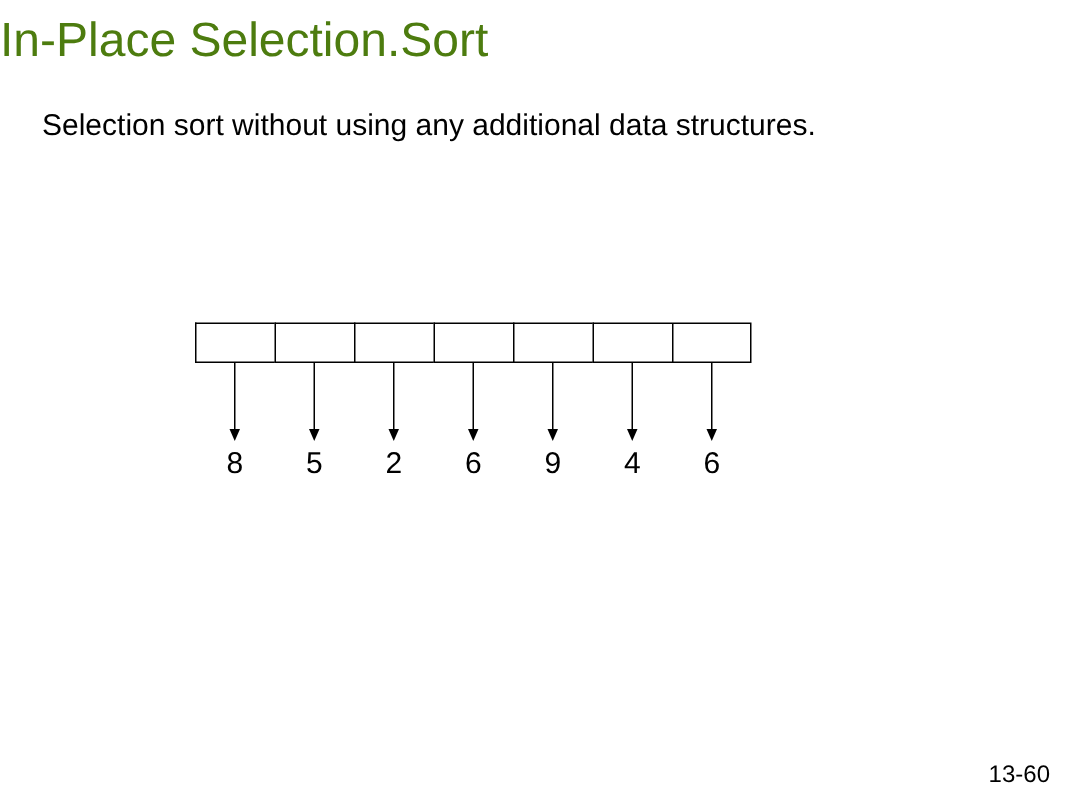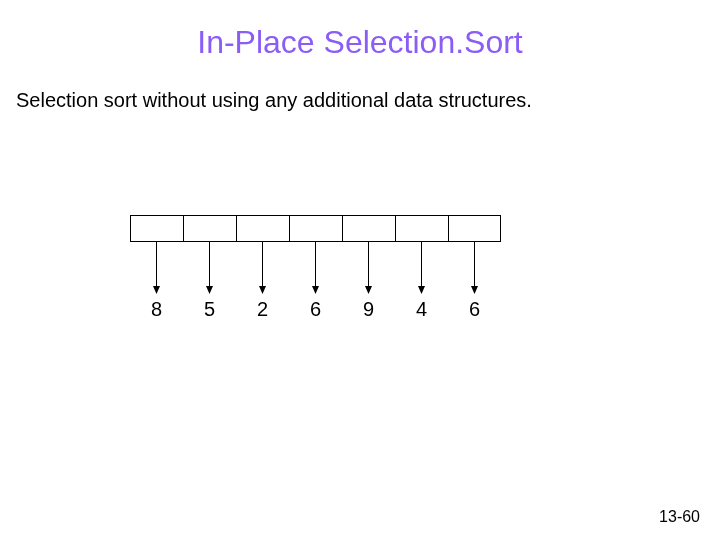--- a/index.html
+++ b/index.html
@@ -5,32 +5,32 @@
     * { margin: 0; padding: 0; box-sizing: border-box; }
     body {
       width: 720px;
       height: 540px;
       background: #fff;
       font-family: Arial, Helvetica, sans-serif;
       position: relative;
       overflow: hidden;
     }
     .title {
-      color: #8b5cf6;
+      color: #4d7c0f;
       font-size: 32px;
       font-weight: 400;
-      text-align: center;
-      padding-top: 24px;
+      text-align: left;
+      padding-top: 8px;
     }
     .body-text {
       color: #000;
       font-size: 20px;
       font-weight: 400;
       line-height: 1.3;
-      padding: 26px 28px 0 16px;
+      padding: 26px 28px 0 28px;
     }
     .array-container {
       position: absolute;
       left: 130px;
       top: 215px;
     }
     .array-row {
       display: flex;
     }
     .array-cell {

